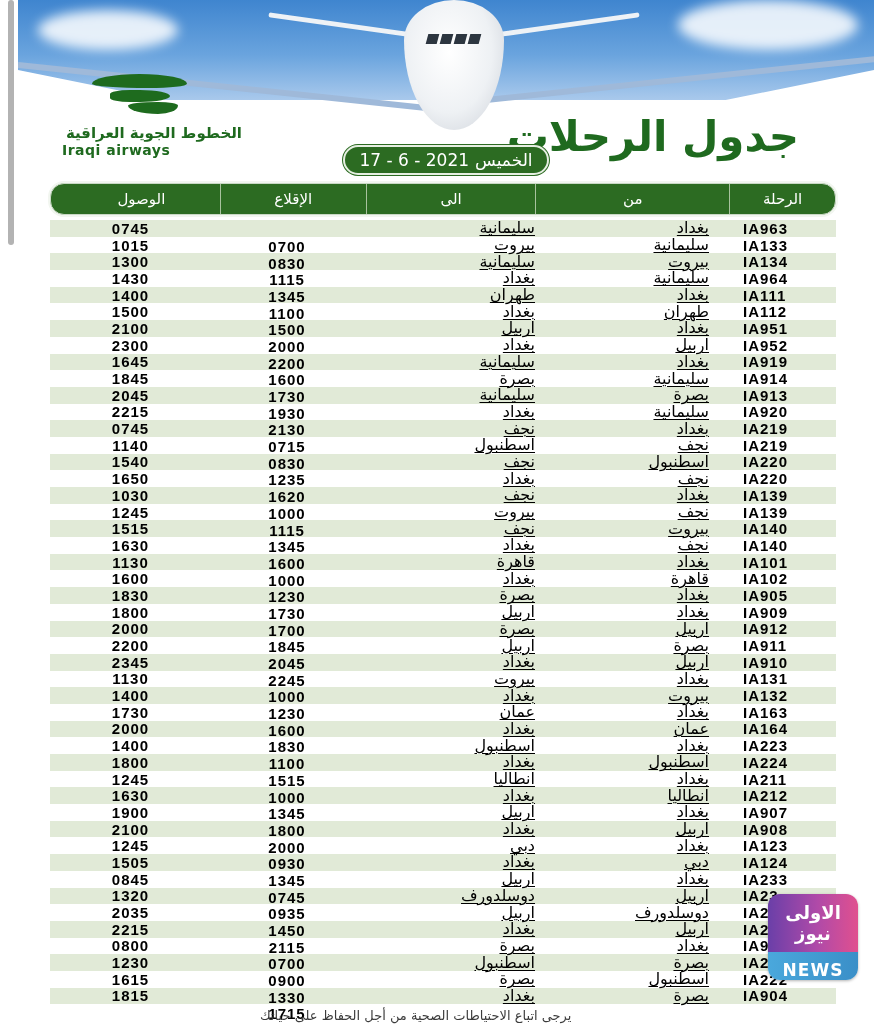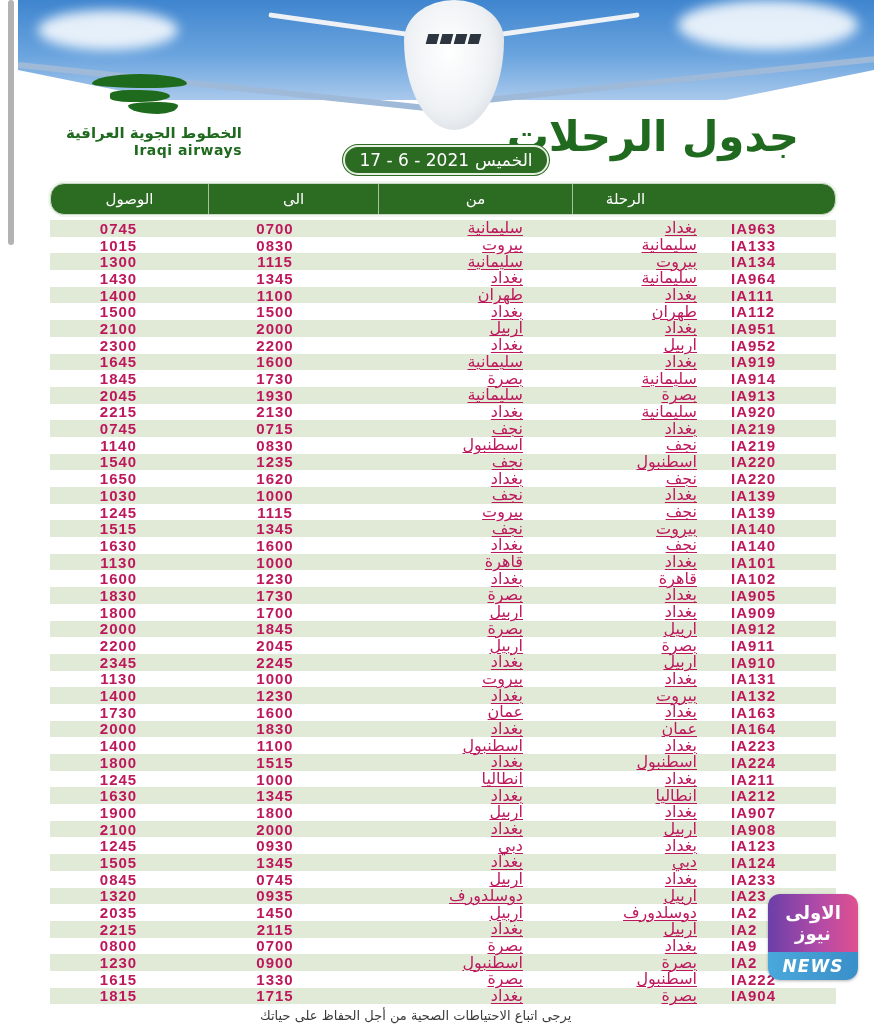--- a/index.html
+++ b/index.html
@@ -21,60 +21,60 @@
   .wing { position: absolute; height: 5px; background: #eef2f6; border-radius: 3px; }
   .cockpit { position: absolute; left: 404px; top: 34px; width: 62px; height: 12px; display: flex; gap: 3px; justify-content: center; }
   .cockpit span { display: block; width: 11px; height: 10px; background: #2d3640; transform: skewX(-15deg); }
 
   .logo { position: absolute; left: 62px; top: 72px; width: 180px; }
   .logo-mark { position: relative; width: 100px; height: 50px; margin-left: 30px; }
   .logo-mark .a { position: absolute; left: 0; top: 2px; width: 95px; height: 14px; background: #1e6b1e; border-radius: 50% 50% 40% 60% / 70% 70% 30% 30%; }
   .logo-mark .b { position: absolute; left: 18px; top: 18px; width: 60px; height: 12px; background: #1e6b1e; border-radius: 40% 60% 60% 40%; }
   .logo-mark .c { position: absolute; left: 36px; top: 30px; width: 50px; height: 12px; background: #1e6b1e; border-radius: 60% 40% 40% 60% / 30% 30% 70% 70%; }
   .logo-ar { font-family: "DejaVu Sans", sans-serif; font-weight: bold; color: #1f6a1f; font-size: 15px; text-align: right; direction: rtl; margin-top: 2px; }
-  .logo-en { font-family: "DejaVu Sans", sans-serif; font-weight: bold; color: #1f6a1f; font-size: 14px; text-align: right; letter-spacing: 0.5px; }
+  .logo-en { font-family: "DejaVu Sans", sans-serif; font-weight: bold; color: #1f6a1f; font-size: 14px; text-align: left; letter-spacing: 0.5px; }
 
   .title { position: absolute; right: 92px; top: 112px; font-size: 42px; font-weight: bold; color: #1f6a1f; direction: rtl; }
 
   .date-pill { position: absolute; left: 343px; top: 145px; width: 206px; height: 30px; background: #2c6b22;
                border-radius: 16px; border: 2px solid #e6efe2; box-shadow: 0 0 0 1px #2c6b22;
                color: #ffffff; font-size: 17px; display: flex; align-items: center; justify-content: center; direction: rtl; gap: 6px; }
 
   .table-wrap { position: absolute; left: 50px; top: 183px; width: 786px; }
   .thead { display: flex; height: 32px; background: #2c6b22; border-radius: 14px; overflow: hidden;
            border: 1px solid #c9d8c5; box-shadow: 0 0 0 2px #f2f6f0; }
   .th { color: #ffffff; font-size: 15px; display: flex; align-items: center; justify-content: center; border-left: 1px solid #a8c29e; direction: rtl; }
   .th:first-child { border-left: none; }
-  .c-arr { width: 157px; }
+  .c-arr { width: 157px; margin-left: 12px; }
   .c-dep { width: 146px; }
   .c-to { width: 170px; }
   .c-from { width: 194px; }
   .c-no { width: 106px; }
 
   .tbody { margin-top: 5px; }
-  .tr { display: flex; height: 16.7px; align-items: flex-end; font-size: 15px; color: #be185d; }
+  .tr { display: flex; height: 16.7px; align-items: center; font-size: 15px; color: #000000; }
   .tr:nth-child(odd) { background: #e1ead7; }
   .tr:nth-child(even) { background: #ffffff; }
   .td { height: 100%; display: flex; align-items: center; line-height: 1; }
   .num { font-family: "Liberation Sans", sans-serif; font-weight: bold; letter-spacing: 1px; justify-content: center; }
   .tr .c-arr { padding-right: 20px; }
   .tr .c-dep { padding-right: 10px; margin-top: 36px; }
   .city { direction: rtl; justify-content: flex-start; padding-right: 20px; font-size: 16px; text-decoration: underline; text-decoration-thickness: 1px; text-underline-offset: 2px; }
   .tr .c-to.city { padding-right: 0; padding-left: 0; justify-content: flex-start; direction: rtl; }
   .tr .c-to { padding-right: 0; }
   .flight { font-family: "Liberation Sans", sans-serif; font-weight: bold; letter-spacing: 1px; justify-content: flex-start; padding-left: 14px; }
 
   .footer-note { position: absolute; left: 260px; top: 1008px; font-size: 13px; color: #3b3b3b; direction: rtl; }
 
   .news-badge { position: absolute; left: 768px; top: 894px; width: 90px; height: 86px; border-radius: 12px; overflow: hidden;
                 box-shadow: 0 1px 3px rgba(0,0,0,0.3); }
   .news-top { height: 58px; background: linear-gradient(90deg, #6a3fa8 0%, #b04aa8 55%, #e0508f 100%);
               display: flex; align-items: center; justify-content: center; color: #ffffff; font-weight: bold; font-size: 26px; direction: rtl; }
-  .news-bottom { height: 28px; background: linear-gradient(90deg, #4aa8dc, #3a8fc8); color: #ffffff; font-weight: bold;
-                 font-size: 17px; display: flex; align-items: center; justify-content: center; letter-spacing: 1px; font-style: italic; }
+  .news-bottom { height: 36px; background: linear-gradient(90deg, #4aa8dc, #3a8fc8); color: #ffffff; font-weight: bold;
+                 font-size: 17px; display: flex; align-items: center; justify-content: center; letter-spacing: 1px; }
 </style>
 </head>
 <body>
 
 <div class="scrollbar"></div>
 
 <div class="banner">
   <div class="sky"></div>
   <div class="cloud" style="left:20px;top:10px;width:140px;height:40px;"></div>
   <div class="cloud" style="left:660px;top:0px;width:180px;height:50px;"></div>
@@ -105,20 +105,21 @@
 <div class="title">جدول الرحلات</div>
 
 <div class="date-pill">
   <span>الخميس</span>
   <span style="direction:ltr;unicode-bidi:isolate;">17 - 6 - 2021</span>
 </div>
 
 <div class="table-wrap">
   <div class="thead">
     <div class="th c-arr">الوصول</div>
+    <div class="th c-dep">الإقلاع</div>
     <div class="th c-to">الى</div>
     <div class="th c-from">من</div>
     <div class="th c-no">الرحلة</div>
   </div>
   <div class="tbody" id="tbody">
       <div class="tr">
         <div class="td num c-arr">0745</div>
         <div class="td num c-dep">0700</div>
         <div class="td city c-to">سليمانية</div>
         <div class="td city c-from">بغداد</div>

